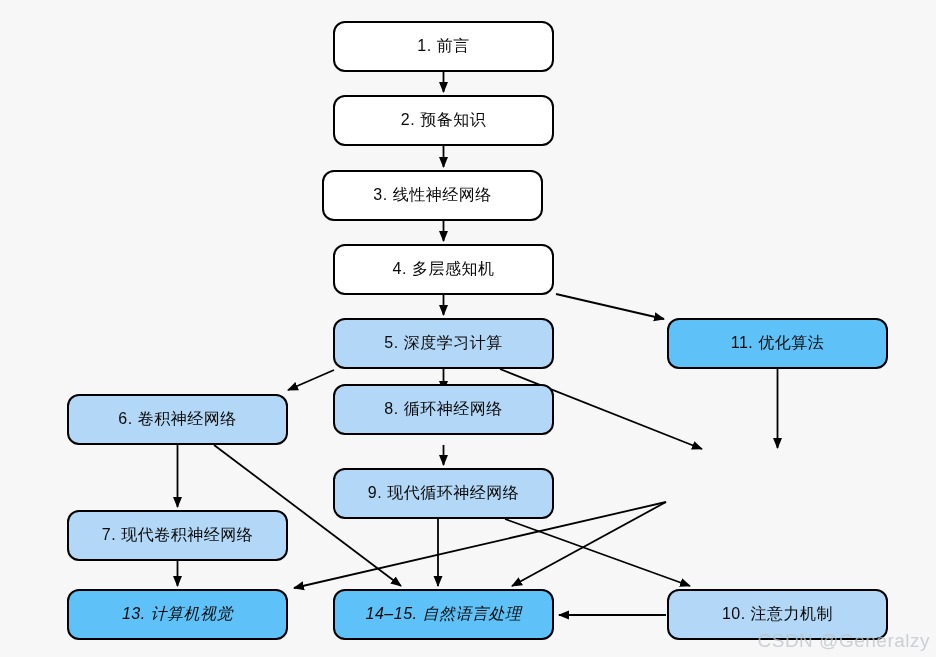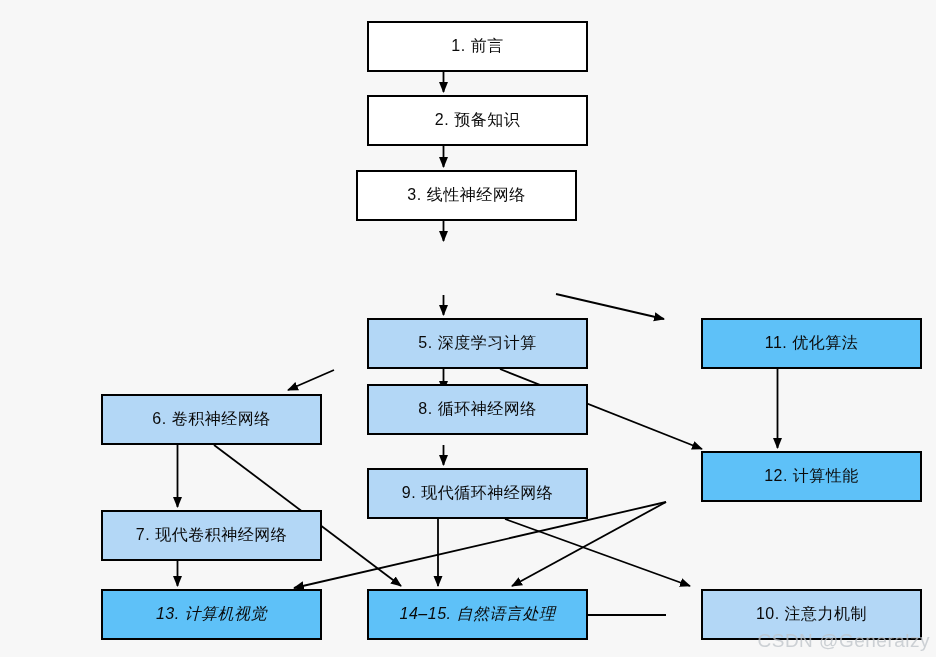--- a/index.html
+++ b/index.html
@@ -18,27 +18,26 @@
   }
   .edges line{
     stroke:var(--edge,#000000);
     stroke-width:1.8;
   }
   .node{
     position:absolute;
     width:221px;height:51px;
     box-sizing:border-box;
     border:2px solid var(--edge,#000000);
-    border-radius:0;
+    border-radius:12px;
     display:flex;align-items:center;justify-content:center;
     font-size:16px;
     color:#0a0a0a;
     letter-spacing:0.5px;
     white-space:nowrap;
-    margin-left:34px;
   }
   .n-white{background:var(--white_node,#ffffff);}
   .n-light{background:var(--light_node,#b3d7f6);}
   .n-accent{background:var(--accent_node,#5ec1f8);}
 
   
   .p-1  {left:333px;top:21px;}
   .p-2  {left:333px;top:95px;}
   .p-3  {left:322px;top:170px;}
   .p-4  {left:333px;top:244px;}
@@ -90,25 +89,25 @@
     <line x1="505" y1="519" x2="690" y2="586" marker-end="url(#ah)"></line>
     <line x1="177.5" y1="561" x2="177.5" y2="586" marker-end="url(#ah)"></line>
     <line x1="666" y1="502" x2="294" y2="588" marker-end="url(#ah)"></line>
     <line x1="666" y1="502" x2="512" y2="586" marker-end="url(#ah)"></line>
     <line x1="666" y1="615" x2="559" y2="615" marker-end="url(#ah)"></line>
   </svg>
 
   <div class="node n-white  p-1">1. 前言</div>
   <div class="node n-white  p-2">2. 预备知识</div>
   <div class="node n-white  p-3">3. 线性神经网络</div>
+  <div class="node n-white  p-4">4. 多层感知机</div>
   <div class="node n-light  p-5">5. 深度学习计算</div>
   <div class="node n-accent p-11">11. 优化算法</div>
   <div class="node n-light  p-6">6. 卷积神经网络</div>
   <div class="node n-light  p-8">8. 循环神经网络</div>
-  <div class="node n-accent p-12">12. 计算性能</div>
   <div class="node n-light  p-9">9. 现代循环神经网络</div>
   <div class="node n-light  p-7">7. 现代卷积神经网络</div>
   <div class="node n-accent p-13">13. 计算机视觉</div>
   <div class="node n-accent p-1415">14–15. 自然语言处理</div>
   <div class="node n-light  p-10">10. 注意力机制</div>
 
   <div class="watermark">CSDN @Generalzy</div>
 </div>
 
 </body></html>

